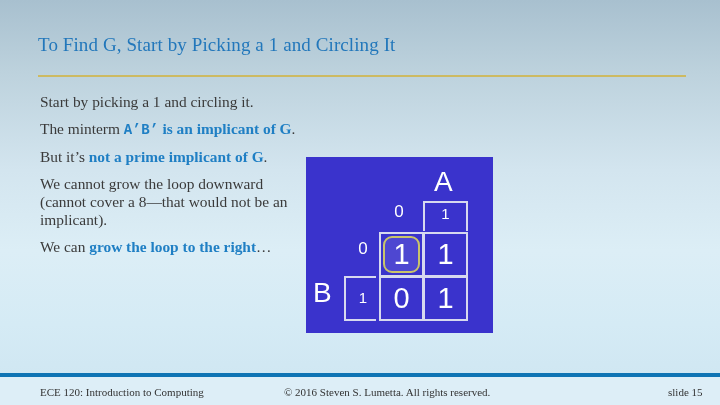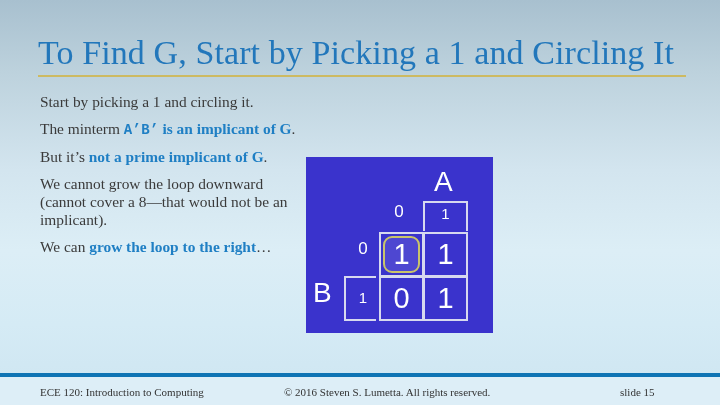--- a/index.html
+++ b/index.html
@@ -8,21 +8,21 @@
     font-family:"Liberation Serif", serif;
     background:linear-gradient(180deg,#a8c0cf 0%, #bdd2dd 18%, #d3e5ef 42%, #dceef6 62%, #d5ebf5 80%, #cde5f1 100%);
     position:relative;
     overflow:hidden;
   }
 
   
   #title-area { position:absolute; left:38px; top:34px; width:650px; }
   #slide-title {
     font-family:"Liberation Serif", serif;
-    font-size:34px;
+    font-size:19px;
     color:#2277bb;
     letter-spacing:0.1px;
     white-space:nowrap;
   }
   #title-rule {
     position:absolute; left:38px; top:75px; width:648px; height:2px;
     background:#cdba62;
   }
 
   
@@ -116,21 +116,21 @@
     position:absolute; left:0; top:377px; width:720px; height:28px;
     background:#ddeef7;
   }
   .foot-txt {
     position:absolute; top:386px;
     font-family:Liberation Serif, serif; font-size:11px; color:#333333;
     white-space:nowrap;
   }
   #foot-course { left:40px; }
   #foot-copy   { left:264px;padding-left:20px; }
-  #foot-slide  { left:620px; }
+  #foot-slide  { left:668px; }
 </style>
 </head>
 <body>
 
 <div id="title-area">
   <div id="slide-title">To Find G, Start by Picking a 1 and Circling It</div>
 </div>
 <div id="title-rule"></div>
 
 <div id="body-col">

